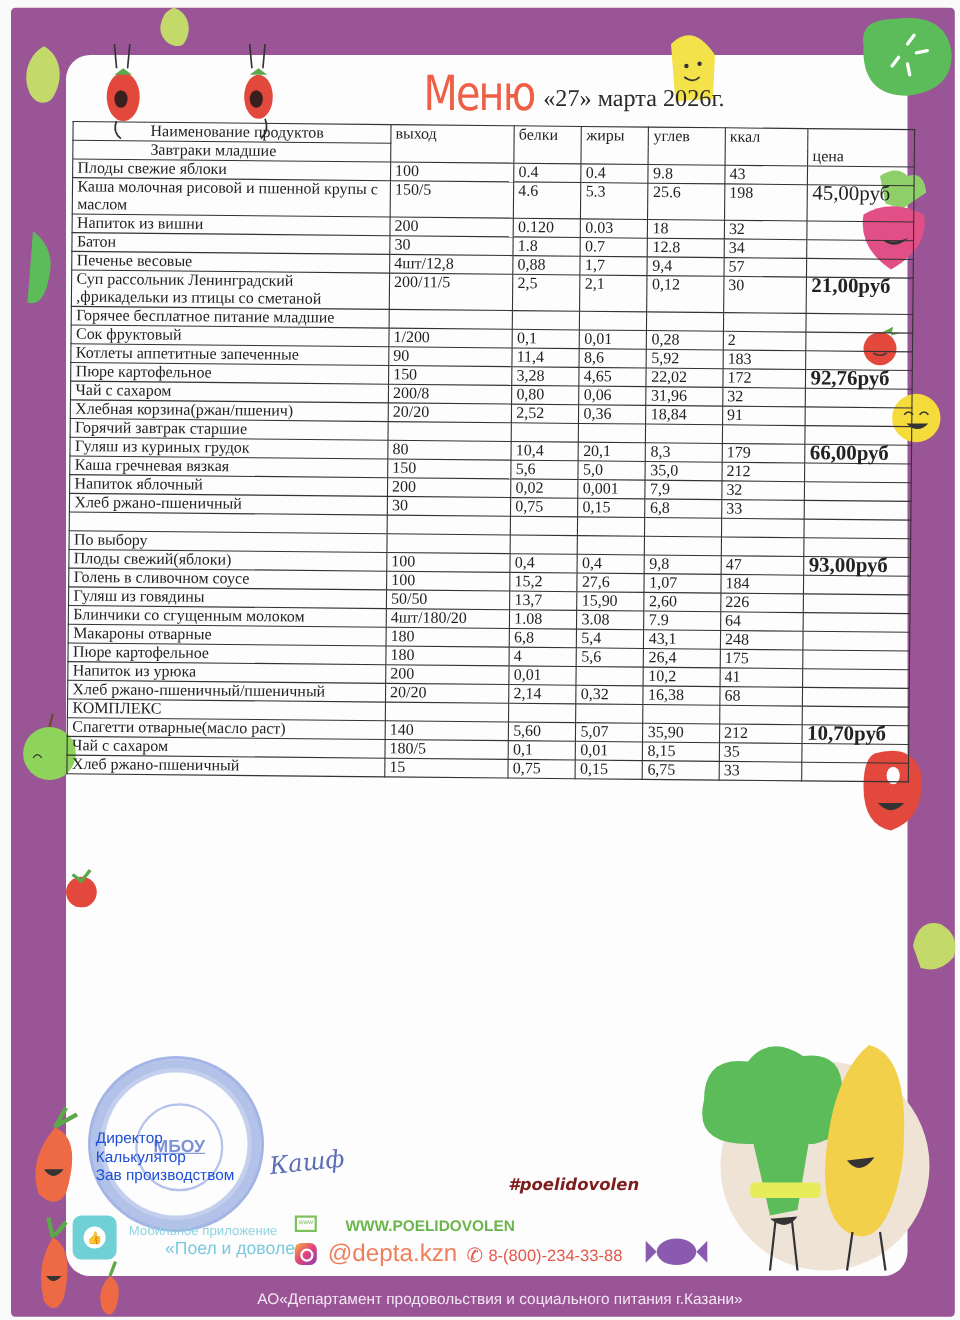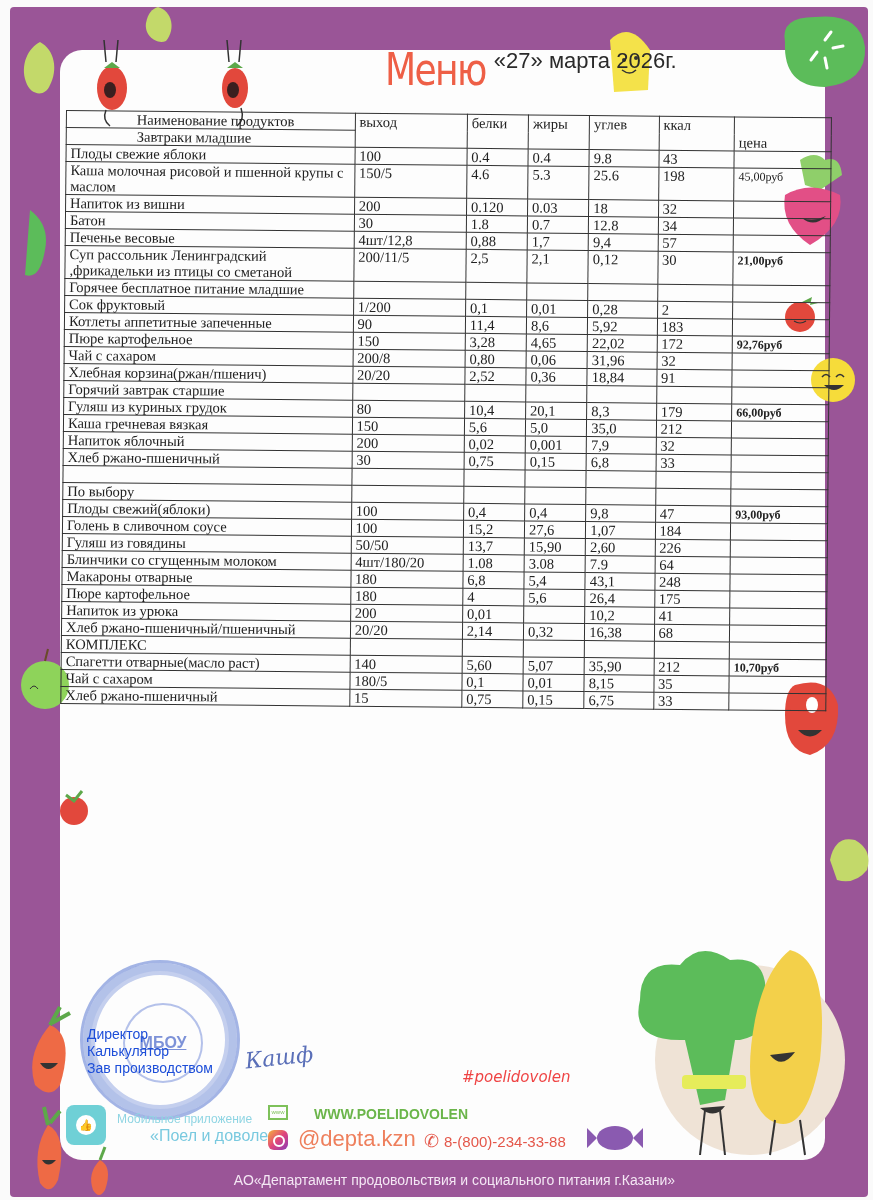--- a/index.html
+++ b/index.html
@@ -12,59 +12,59 @@
   }
   .sheet {
     position: absolute; left: 60px; top: 50px; width: 765px; height: 1110px;
     background: #fdfdfd; border-radius: 22px;
   }
   .footer-text {
     position: absolute; left: 0; right: 0; top: 1172px; text-align: center;
     font-family: "Liberation Sans", sans-serif; font-size: 14px; color: #f4e7f4; padding-left: 36px;
   }
 
-  .title-wrap { position: absolute; left: 385px; top: 48px; height: 60px; display: flex; align-items: flex-start; }
+  .title-wrap { position: absolute; left: 385px; top: 48px; height: 60px; display: flex; align-items: flex-end; }
   .title-menu {
     font-family: "DejaVu Sans", sans-serif; font-size: 44px; color: #ee5f46;
     letter-spacing: -2px; line-height: 1; font-weight: normal; transform: scaleX(0.82); transform-origin: left bottom; margin-right: -18px;
   }
   .title-date {
-    font-family: Liberation Sans, sans-serif; font-size: 22px; color: #2a2a2a; margin-bottom: 6px; margin-left: 4px;
+    font-family: Liberation Serif, serif; font-size: 22px; color: #2a2a2a; margin-bottom: 6px; margin-left: 4px;
   }
 
   table.menu {
     position: absolute; left: 66px; top: 110px; width: 766px;
     border-collapse: collapse; font-size: 14.5px; transform: rotate(0.55deg); transform-origin: left top;
     background: transparent;
   }
   table.menu td, table.menu th {
     border: 1px solid #333; padding: 0 4px; vertical-align: top; font-weight: normal; line-height: 16px; text-align: left;
   }
   table.menu th { font-size: 14.5px; }
   .c-name { width: 283px; }
   .c-out { width: 110px; }
   .c-b { width: 60px; }
   .c-f { width: 60px; }
   .c-c { width: 68px; }
   .c-k { width: 74px; }
   .c-p { width: 95px; }
   td.bold { font-weight: bold; }
-  td.price { font-size: 12px; vertical-align: middle; }
+  td.price { font-size: 19px; vertical-align: middle; }
   td.price.bold { font-weight: bold; }
   td.num { padding-top: 3px; }
   .hdr-sub { padding-left: 70px !important; }
 
   .sig { position: absolute; left: 87px; top: 1026px; font-family: "Liberation Sans", sans-serif; font-size: 14px; color: #1d4ed8; line-height: 17px; }
   .stamp {
     position: absolute; left: 80px; top: 960px; width: 160px; height: 160px; border-radius: 50%;
     border: 3px solid rgba(90,120,210,0.55); box-shadow: inset 0 0 0 8px rgba(90,120,210,0.15), inset 0 0 0 12px rgba(90,120,210,0.35);
   }
   .stamp-inner { position: absolute; left: 40px; top: 40px; width: 80px; height: 80px; border-radius: 50%; border: 2px solid rgba(90,120,210,0.45); display:flex; align-items:center; justify-content:center; color: rgba(70,100,200,0.7); font-weight:bold; font-size: 16px; font-family: "Liberation Sans", sans-serif; text-decoration: underline; }
   .signature { position: absolute; left: 245px; top: 1045px; font-family: "DejaVu Serif", serif; font-style: italic; font-size: 22px; color: #5a6fb8; transform: rotate(-6deg); }
-  .hashtag { position: absolute; left: 462px; top: 1068px; font-family: "DejaVu Sans", sans-serif; font-size: 15px; font-style: italic; color: #ef4444; }
+  .hashtag { position: absolute; left: 462px; top: 1068px; font-family: "DejaVu Sans", sans-serif; font-size: 15px; font-style: italic; color: #7f1d1d; font-weight: bold; }
 
   .app-icon { position: absolute; left: 66px; top: 1105px; width: 40px; height: 40px; border-radius: 8px; background: #6fd0d6; display:flex; align-items:center; justify-content:center; }
   .app-icon span { width: 20px; height: 20px; border-radius: 50%; background: #fff; display:flex; align-items:center; justify-content:center; font-size: 11px; color:#6fd0d6; }
   .app-label1 { position: absolute; left: 117px; top: 1112px; font-family: "Liberation Sans", sans-serif; font-size: 12px; color: #8fd5e3; }
   .app-label2 { position: absolute; left: 110px; top: 1127px; font-family: "Liberation Sans", sans-serif; font-size: 16px; color: #79c9df; margin-left: 40px; }
   .www-icon { position: absolute; left: 268px; top: 1105px; width: 20px; height: 15px; border: 2px solid #7ec15a; font-size: 6px; color:#7ec15a; text-align:center; line-height: 10px; font-family: "Liberation Sans", sans-serif; }
   .www-text { position: absolute; left: 314px; top: 1106px; font-family: "Liberation Sans", sans-serif; font-weight: bold; font-size: 14px; color: #6bb54a; }
   .insta-icon { position: absolute; left: 268px; top: 1130px; width: 20px; height: 20px; border-radius: 6px; background: linear-gradient(135deg,#f6b23a,#e0457b,#8a3ab9); }
   .insta-icon::after { content:""; position:absolute; left:5px; top:5px; width:8px; height:8px; border:2px solid #fff; border-radius:50%; }
   .insta-text { position: absolute; left: 298px; top: 1126px; font-family: "Liberation Sans", sans-serif; font-size: 22px; color: #ee7f5c; }

